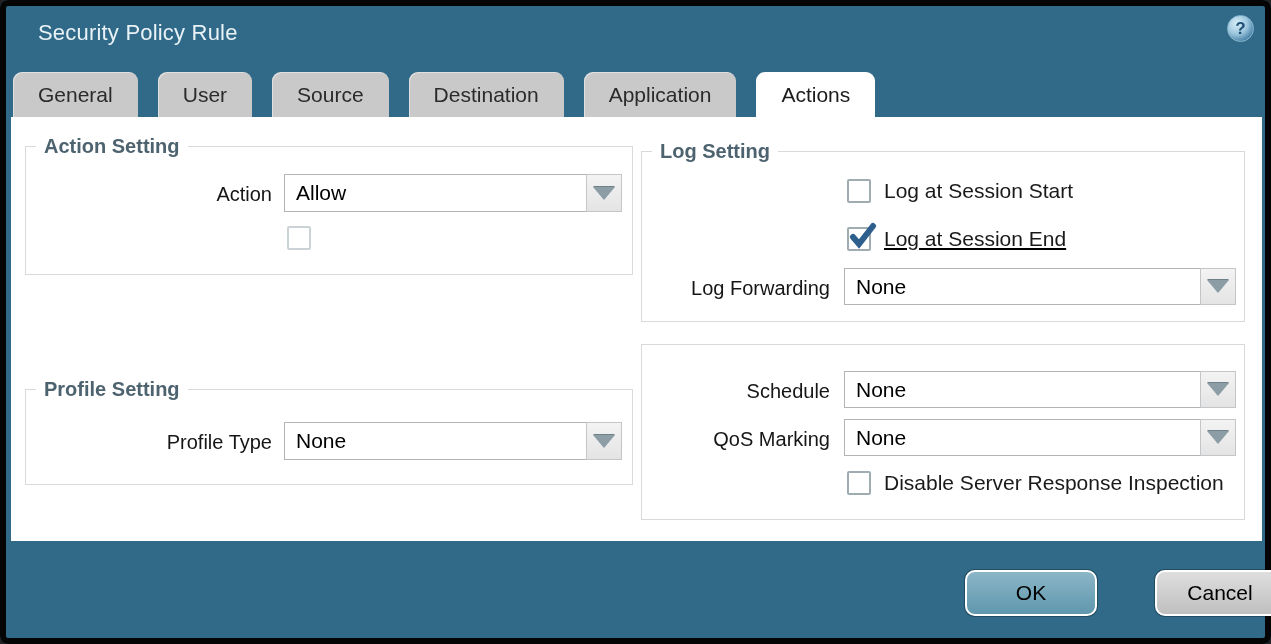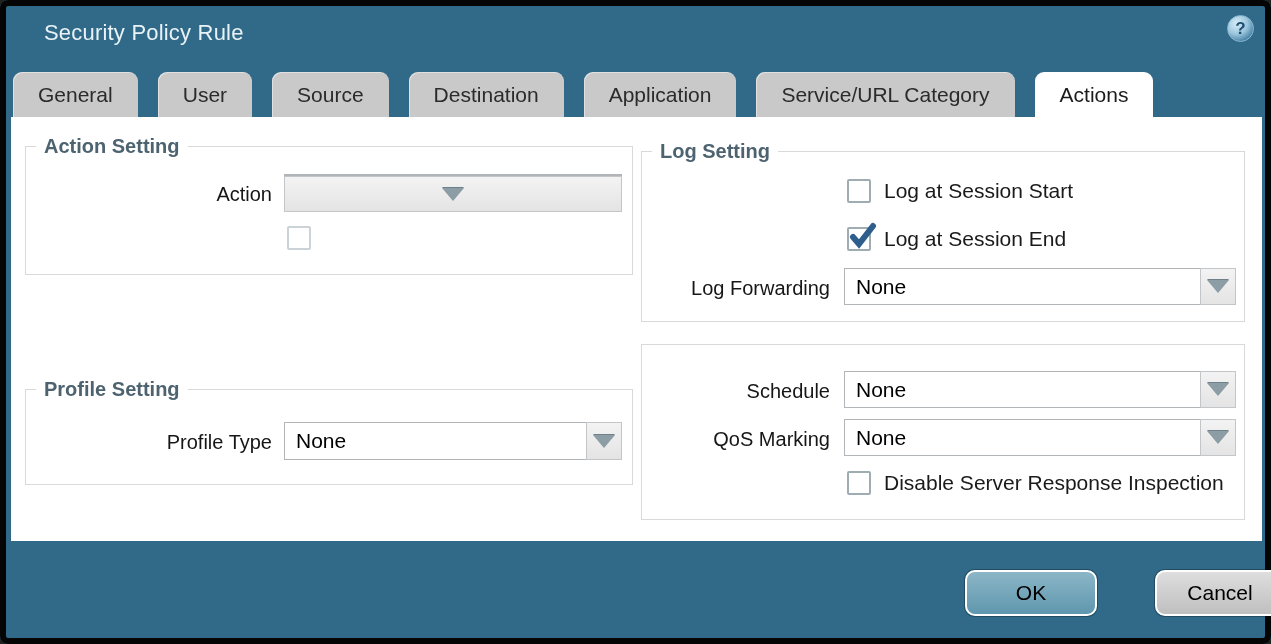--- a/index.html
+++ b/index.html
@@ -10,21 +10,21 @@
     position: relative;
     width: 1271px; height: 644px;
     background: #306a88;
     border-radius: 8px;
     box-shadow: inset 0 0 0 6px #050505;
     overflow: hidden;
   }
 
   
   .titlebar-text {
-    position: absolute; left: 44px; top: 20px;
+    position: absolute; left: 38px; top: 20px;
     font-size: 22px; color: #e9f2f6; letter-spacing: 0.2px;
   }
   .help-icon {
     position: absolute; left: 1227px; top: 15px;
     width: 27px; height: 27px; border-radius: 50%;
     background: radial-gradient(circle at 35% 30%, #d8ecf7 0%, #9cc6dd 45%, #4e87aa 75%, #35688a 100%);
     border: 1px solid #8db8d2;
     color: #1d4e74; font-weight: bold; font-size: 17px;
     display: flex; align-items: center; justify-content: center;
     cursor: pointer;
@@ -149,30 +149,29 @@
 
   <div class="titlebar-text">Security Policy Rule</div>
   <div class="help-icon">?</div>
 
   <div class="tabbar">
       <div class="tab">General</div>
       <div class="tab">User</div>
       <div class="tab">Source</div>
       <div class="tab">Destination</div>
       <div class="tab">Application</div>
-      <div class="tab">Service/URL Category</div>
       <div class="tab active">Actions</div>
     </div>
 
   <div class="content">
 
     <div class="groupbox" style="left:14px; top:29px; width:608px; height:129px;">
       <span class="legend">Action Setting</span>
       <span class="field-label" style="right:360px; top:36px;">Action</span>
-      <div class="combo" style="left:258px; top:27px; width:338px; height:38px;flex-direction:column;">
+      <div class="combo" style="left:258px; top:27px; width:338px; height:38px;">
         <div class="combo-field">Allow</div>
         <div class="combo-trigger">
             <span class="tri"></span>
           </div>
       </div>
       <div class="check-row disabled" style="left:261px; top:79px;">
         <span class="checkbox">
           
         </span>
       </div>
@@ -192,21 +191,21 @@
     <div class="groupbox" style="left:630px; top:34px; width:604px; height:171px;">
       <span class="legend">Log Setting</span>
 
       <div class="check-row" style="left:205px; top:27px;">
         <span class="checkbox">
           
         </span>
         <span class="cb-label">Log at Session Start</span>
       </div>
 
-      <div class="check-row" style="left:205px; top:75px;">
+      <div class="check-row" style="left:205px; top:75px;text-decoration:underline;">
         <span class="checkbox checked">
           <svg width="30" height="30">
               <path d="M6 14 L12 21 L26 3" fill="none" stroke="#2d5e8c" stroke-width="6" stroke-linecap="round"></path>
             </svg>
         </span>
         <span class="cb-label">Log at Session End</span>
       </div>
 
       <span class="field-label" style="right:414px; top:125px;">Log Forwarding</span>
       <div class="combo" style="left:202px; top:116px; width:392px; height:37px;">

